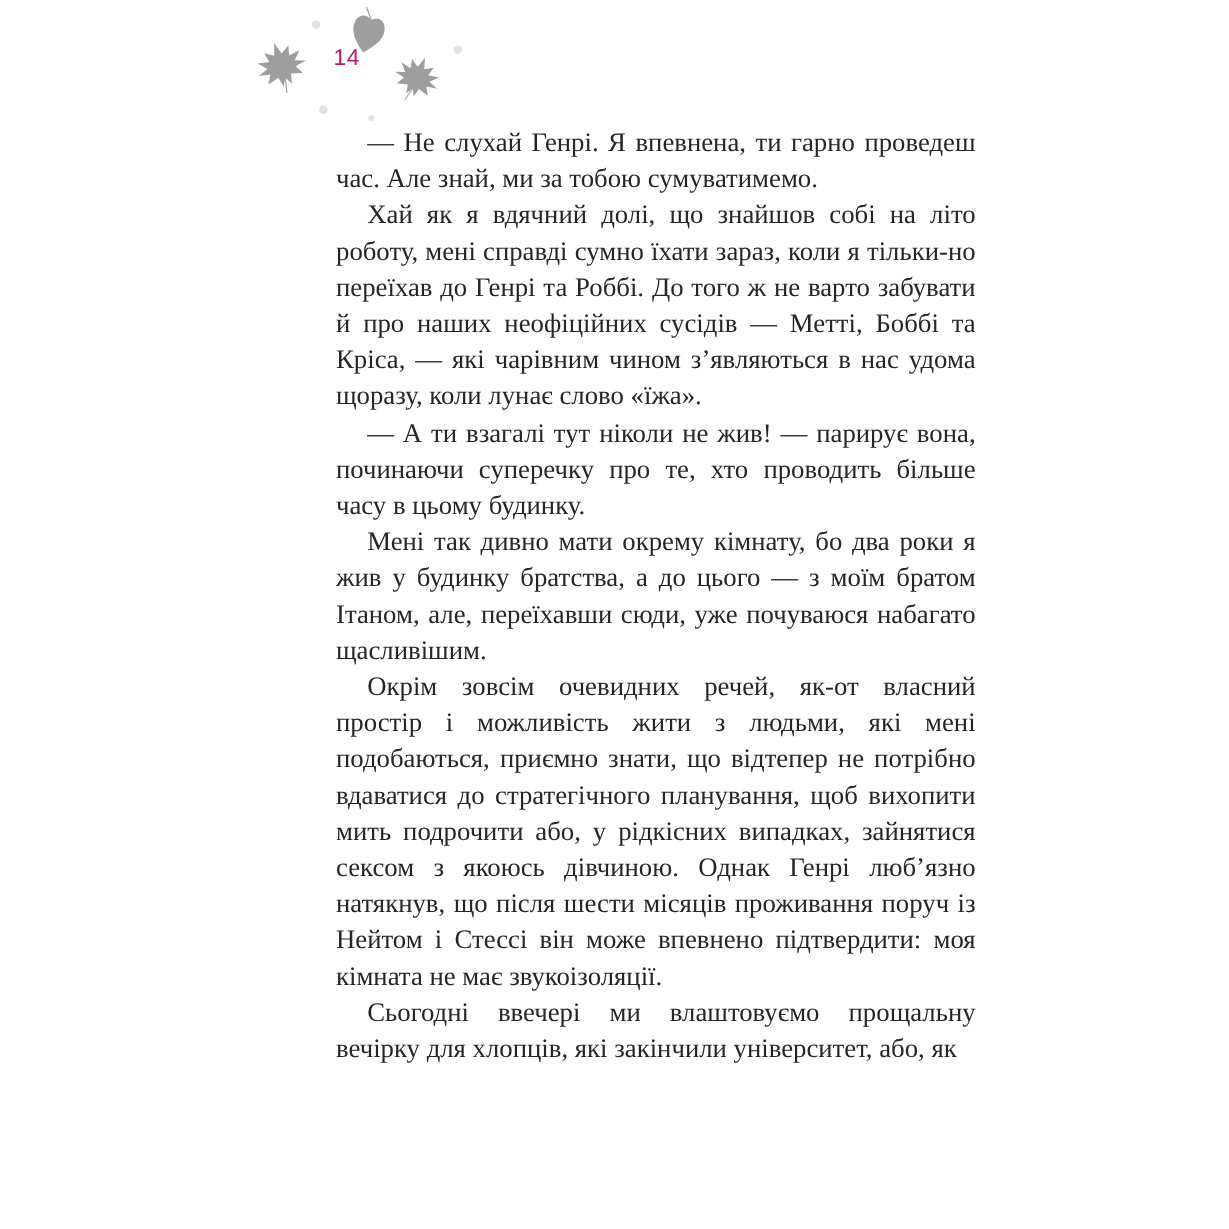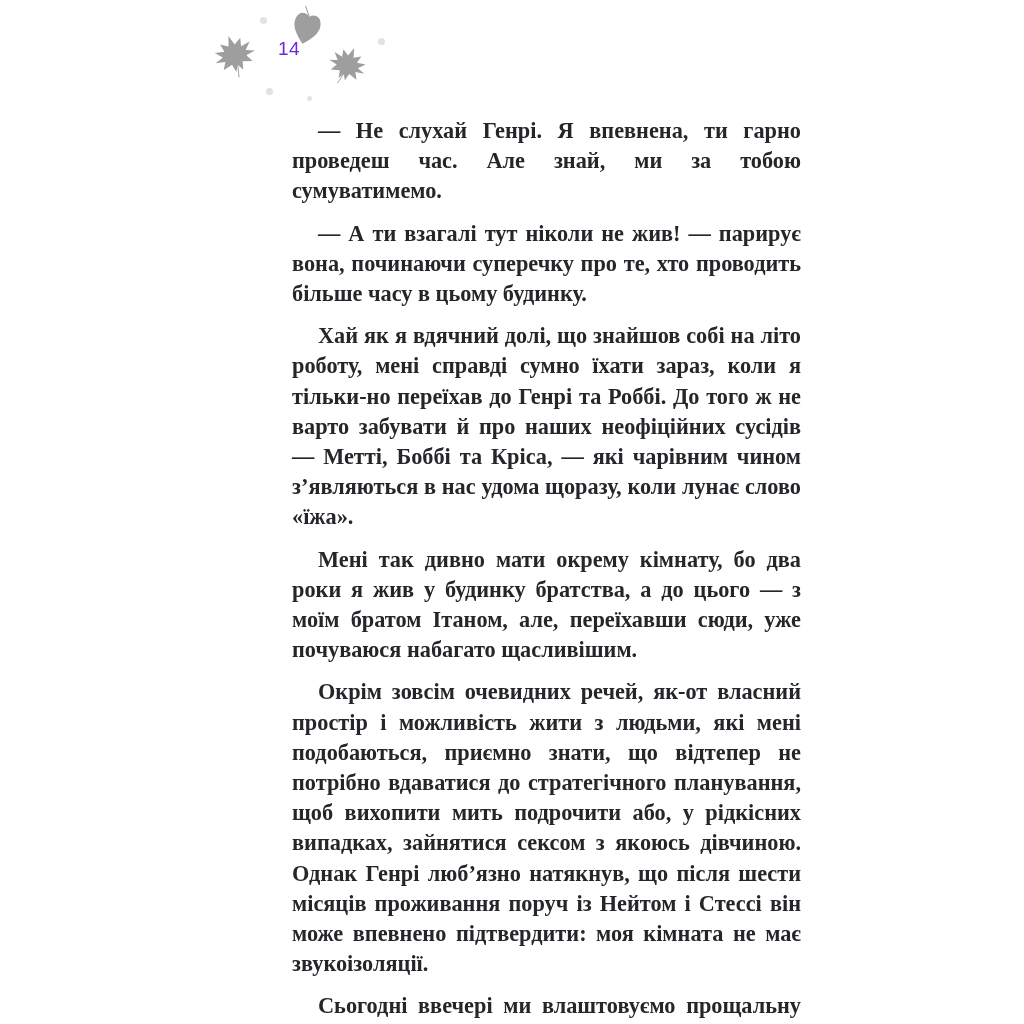--- a/index.html
+++ b/index.html
@@ -34,42 +34,41 @@
     border-radius: 50%;
     background: #e2e2e2;
   }
   #page-number {
     position: absolute;
     left: 278px;
     top: 37px;
     font-family: "Liberation Sans", "DejaVu Sans", sans-serif;
     font-size: 19px;
     line-height: 24px;
-    color: #6d28d9;
+    color: #be185d;
     letter-spacing: 0.4px;
   }
 
   
   #body-text {
     position: absolute;
     left: 280px;
     top: 104px;
     width: 533px;
     text-align: justify;
     text-justify: inter-word;
     font-size: 22.3px;
     line-height: 30.2px;
     color: #25262a;
     -webkit-font-smoothing: antialiased;
   }
   #body-text p {
-    margin: 12px;
+    margin: 0;
     text-indent: 26px;
     hyphens: manual;
-    font-weight: bold;
   }
   
   #body-text p:last-child {
     text-align: justify;
   }
 </style>
 </head>
 <body>
 
 <div id="page">
@@ -100,20 +99,20 @@
     <span class="dot" style="left:260px; top:17px; width:7px; height:7px;"></span>
     <span class="dot" style="left:266px; top:88px; width:7px; height:7px;"></span>
     <span class="dot" style="left:378px; top:38px; width:7px; height:7px;"></span>
     <span class="dot" style="left:307px; top:96px; width:5px; height:5px;"></span>
 
     <div id="page-number">14</div>
   </div>
 
   <div id="body-text">
     <p>— Не слухай Генрі. Я впевнена, ти гарно проведеш час. Але знай, ми за тобою сумуватимемо.</p>
+    <p>Хай як я вдячний долі, що знайшов собі на літо роботу, мені справді сумно їхати зараз, коли я тільки-но переїхав до Генрі та Роббі. До того ж не варто забувати й про наших неофіційних сусідів — Метті, Боббі та Кріса, — які чарівним чином з’являються в нас удома щоразу, коли лунає слово «їжа».</p>
     <p>— А ти взагалі тут ніколи не жив! — парирує вона, починаючи суперечку про те, хто проводить більше часу в цьому будинку.</p>
-    <p>Хай як я вдячний долі, що знайшов собі на літо роботу, мені справді сумно їхати зараз, коли я тільки-но переїхав до Генрі та Роббі. До того ж не варто забувати й про наших неофіційних сусідів — Метті, Боббі та Кріса, — які чарівним чином з’являються в нас удома щоразу, коли лунає слово «їжа».</p>
     <p>Мені так дивно мати окрему кімнату, бо два роки я жив у будинку братства, а до цього — з моїм братом Ітаном, але, переїхавши сюди, уже почуваюся набагато щасливішим.</p>
     <p>Окрім зовсім очевидних речей, як-от власний простір і можливість жити з людьми, які мені подобаються, приємно знати, що відтепер не потрібно вдаватися до стратегічного планування, щоб вихопити мить подрочити або, у рідкісних випадках, зайнятися сексом з якоюсь дівчиною. Однак Генрі люб’язно натякнув, що після шести місяців проживання поруч із Нейтом і Стессі він може впевнено підтвердити: моя кімната не має звукоізоляції.</p>
     <p>Сьогодні ввечері ми влаштовуємо прощальну вечірку для хлопців, які закінчили університет, або, як</p>
   </div>
 
 </div>
 
 </body></html>

